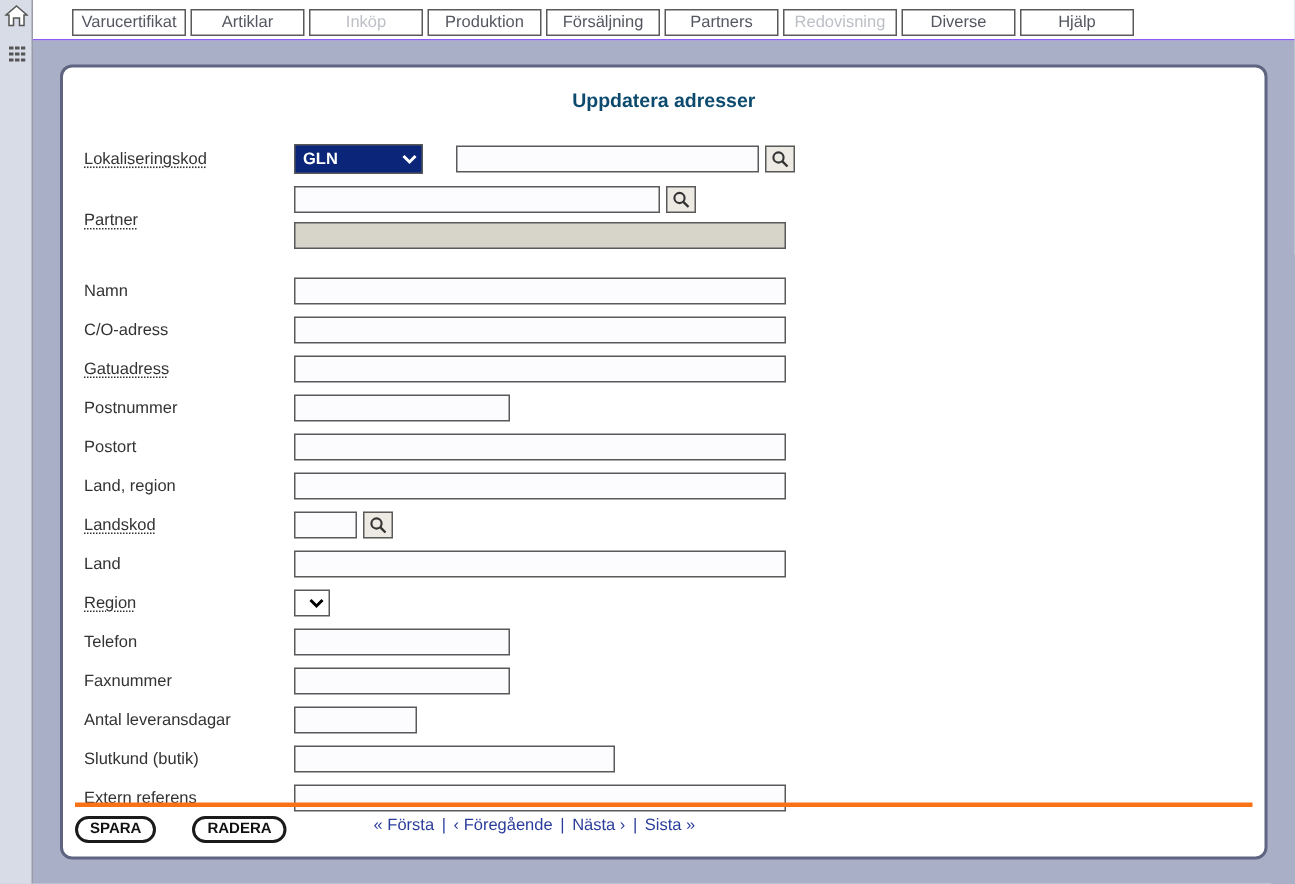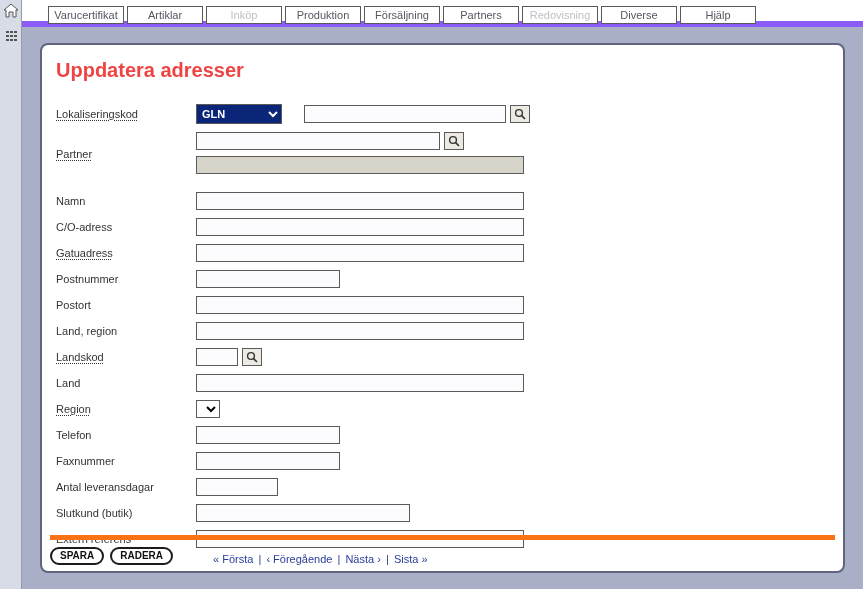--- a/index.html
+++ b/index.html
@@ -28,21 +28,21 @@
     position: absolute;
     top: 30px; left: 6px;
     width: 11px; height: 14px;
     cursor: pointer;
   }
   .tabbar {
     position: absolute;
     left: 22px; right: 0; top: 0;
     height: 27px;
     background: #fff;
-    border-bottom: 6px solid #8b5cf6;
+    border-bottom: 1px solid #8b5cf6;
     padding-top: 6px;
     padding-left: 26px;
   }
   .tab {
     display: inline-block;
     height: 18px;
     line-height: 16px;
     padding: 0 4px;
     min-width: 76px;
     text-align: center;
@@ -63,24 +63,25 @@
   }
   .panel {
     background: #fff;
     border: 2px solid #5f6581;
     border-radius: 8px;
     height: 100%;
     position: relative;
     padding: 14px 14px 0 14px;
   }
   .panel-title {
-    font-size: 20px;
-    color: #ef4444;
+    font-size: 13px;
+    color: #0c4a6e;
     font-weight: bold;
     margin-bottom: 22px;
+    text-align: center;
   }
   .form {
     font-size: 11px;
     color: #333;
   }
   .row {
     display: flex;
     align-items: center;
     margin-bottom: 8px;
     min-height: 18px;
@@ -127,26 +128,26 @@
     border: 1px solid #5a5a5a;
     background: #eceae3;
     display: inline-flex;
     align-items: center;
     justify-content: center;
     cursor: pointer;
   }
   .footer {
     position: absolute;
     left: 8px; right: 8px; bottom: 6px;
-    border-top: 5px solid #f97316;
+    border-top: 3px solid #f97316;
     padding-top: 6px;
     height: 30px;
     display: flex;
-    align-items: flex-end;
-    gap: 6px;
+    align-items: flex-start;
+    gap: 24px;
     font-size: 11px;
   }
   .pill {
     border: 2px solid #1b1b1b;
     border-radius: 10px;
     height: 18px;
     line-height: 14px;
     padding: 0 8px;
     background: #fff;
     font-weight: bold;

